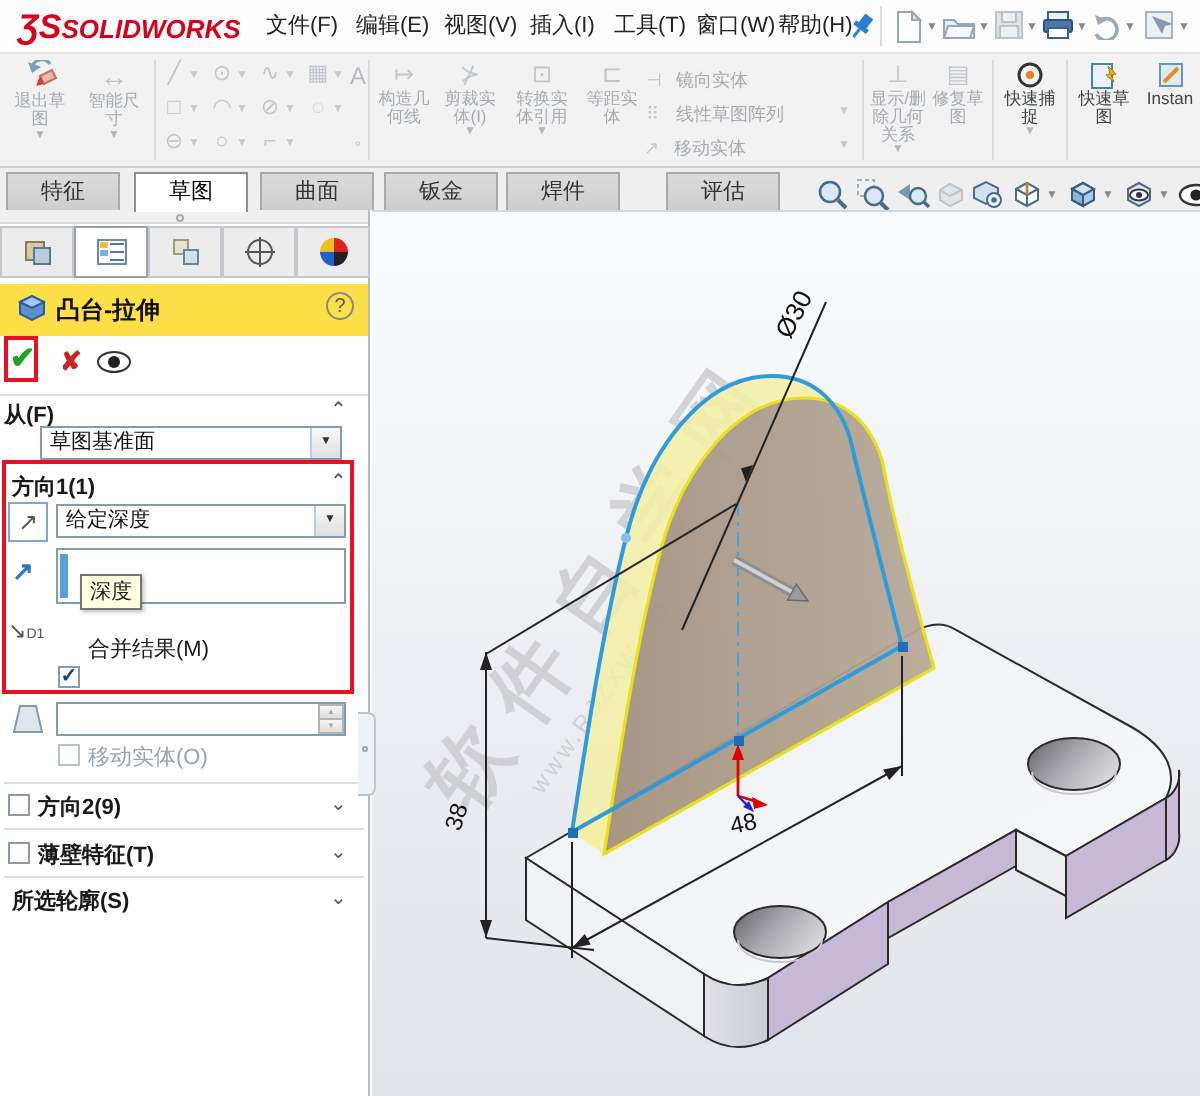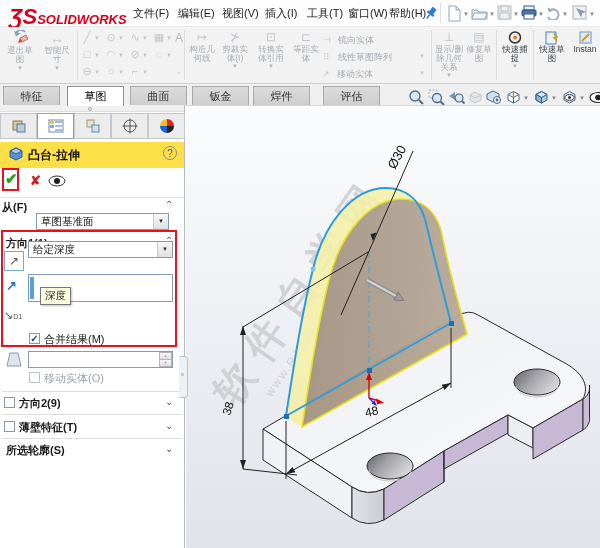--- a/index.html
+++ b/index.html
@@ -1,21 +1,21 @@
 <!DOCTYPE html>
 <html><head>
 <meta charset="utf-8">
 <style>
 *{margin:0;padding:0;box-sizing:border-box}
 html,body{width:600px;height:548px;overflow:hidden;font-family:"Liberation Sans",sans-serif;font-size:11px}
 #app{position:relative;width:600px;height:548px;background:#fff}
 .abs{position:absolute}
 #menubar{position:absolute;left:0;top:0;width:600px;height:27px;background:#fdfdfd;border-bottom:1px solid #e8e8e8}
 #logo{position:absolute;left:9px;top:4px;height:19px;color:#d6001c;font-weight:bold;font-style:italic;font-size:13px;white-space:nowrap}
-#logo .lg1{font-size:22px}
+#logo .lg1{font-size:17px}
 .menu-item{position:absolute;top:0;height:26px;line-height:26px;font-size:11px;color:#222;padding:0 4px}
 .qcaret{position:absolute;top:11px;font-size:6px;color:#888}
 #ribbon{position:absolute;left:0;top:27px;width:600px;height:57px;background:#f2f2f2;border-bottom:1px solid #d0d0d0}
 .rsep{position:absolute;top:3px;width:1px;height:50px;background:#dcdcdc}
 .bigbtn{position:absolute;top:3px;width:36px;text-align:center}
 .bigbtn .bicon{font-size:14px;height:16px;line-height:16px;color:#b9c3cd}
 .bigbtn .blabel{font-size:8.5px;line-height:9px;color:#a6acb2;white-space:pre-line}
 .bigbtn .bcaret{font-size:6px;color:#b5b5b5;line-height:8px}
 .gcell{position:absolute;width:14px;height:15px;font-size:11px;line-height:15px;text-align:center;color:#c2c7cd}
 .gcaret{position:absolute;font-size:6px;color:#c8c8c8}
@@ -230,21 +230,21 @@
       <div class="blabel" style="color:#3f4447">Instan</div>
     </div>
   </div>
 
   <div id="tabrow">
       <div class="ctab" style="left: 3px;">特征</div>
       <div class="ctab active" style="left: 67px;">草图</div>
       <div class="ctab" style="left: 130px;">曲面</div>
       <div class="ctab" style="left: 192px;">钣金</div>
       <div class="ctab" style="left: 253px;">焊件</div>
-      <div class="ctab" style="left: 323px; text-align: center;">评估</div>
+      <div class="ctab" style="left: 333px; text-align: center;">评估</div>
     </div>
 
   <div id="hud">
     <svg class="hicon" style="left:8px" width="17" height="17">
         <circle cx="7" cy="7" r="5" fill="#d8e8f4" stroke="#4a6a88" stroke-width="1.3"></circle>
         <line x1="11" y1="11" x2="15" y2="15" stroke="#4a6a88" stroke-width="2"></line>
       </svg>
     <svg class="hicon" style="left:28px" width="17" height="17">
         <rect x="1" y="1" width="8" height="8" fill="none" stroke="#9ab0c4" stroke-dasharray="2 1.5"></rect>
         <circle cx="9" cy="9" r="4.5" fill="#d8e8f4" stroke="#4a6a88" stroke-width="1.3"></circle>
@@ -342,40 +342,40 @@
       <div class="redbox" style="left:2px;top:0px;width:17px;height:23px"></div>
       <div class="abs okcheck" style="left:5px;top:2px">✔</div>
       <div class="abs xbtn" style="left:30px;top:5px">✘</div>
       <svg class="abs" style="left:48px;top:7px" width="18" height="13">
           <ellipse cx="9" cy="6" rx="8" ry="5" fill="#fff" stroke="#333"></ellipse>
           <circle cx="9" cy="6" r="3" fill="#222"></circle>
         </svg>
     </div>
     <div class="abs sec-label" style="left:2px;top:95px">从(F)</div>
     <div class="chev" style="top:94px">⌃</div>
-    <div class="combo" style="left:36px;top:108px;width:133px">
+    <div class="combo" style="left:20px;top:108px;width:151px">
       <div class="ctext">草图基准面</div>
         <div class="cbtn">▼</div>
     </div>
     <div class="redbox" style="left:1px;top:125px;width:176px;height:117px"></div>
     <div class="abs sec-label" style="left:6px;top:131px">方向1(1)</div>
     <div class="chev" style="top:130px">⌃</div>
     <div class="iconbtn" style="left:4px;top:146px"><span style="color:#555;font-size:12px">↗</span></div>
-    <div class="combo" style="left:28px;top:136px;width:145px">
+    <div class="combo" style="left:28px;top:147px;width:145px">
       <div class="ctext">给定深度</div>
         <div class="cbtn">▼</div>
     </div>
     <div class="abs" style="left:6px;top:173px;color:#2e77c2;font-size:13px;font-weight:bold">↗</div>
     <div class="abs" style="left:28px;top:169px;width:145px;height:28px;border:1px solid #7f9db9;background:#fff">
       <div class="abs" style="left:1px;top:2px;width:4px;height:22px;background:#5aa0dc"></div>
     </div>
     <div class="tooltip" style="left:40px;top:182px">深度</div>
     <div class="abs" style="left:4px;top:204px;font-size:11px;color:#555">↘<span style="font-size:7px">D1</span></div>
     <div class="checkbox" style="left:29px;top:228px">✓</div>
-    <div class="plabel" style="left:44px;top:227px">合并结果(M)</div>
+    <div class="plabel" style="left:44px;top:212px">合并结果(M)</div>
     <div class="abs" style="left:4px;top:245px;width:20px;height:20px">
       <svg width="20" height="20">
           <path d="M6,3 L14,3 L17,16 L3,16 Z" fill="#dde6ee" stroke="#8899aa"></path>
         </svg>
     </div>
     <div class="spin" style="left:28px;top:246px;width:145px">
       <div class="sbtns">
           <div class="sbtn" style="top:0;color:#aaa">▲</div>
           <div class="sbtn" style="top:7px;color:#aaa">▼</div>
         </div>

